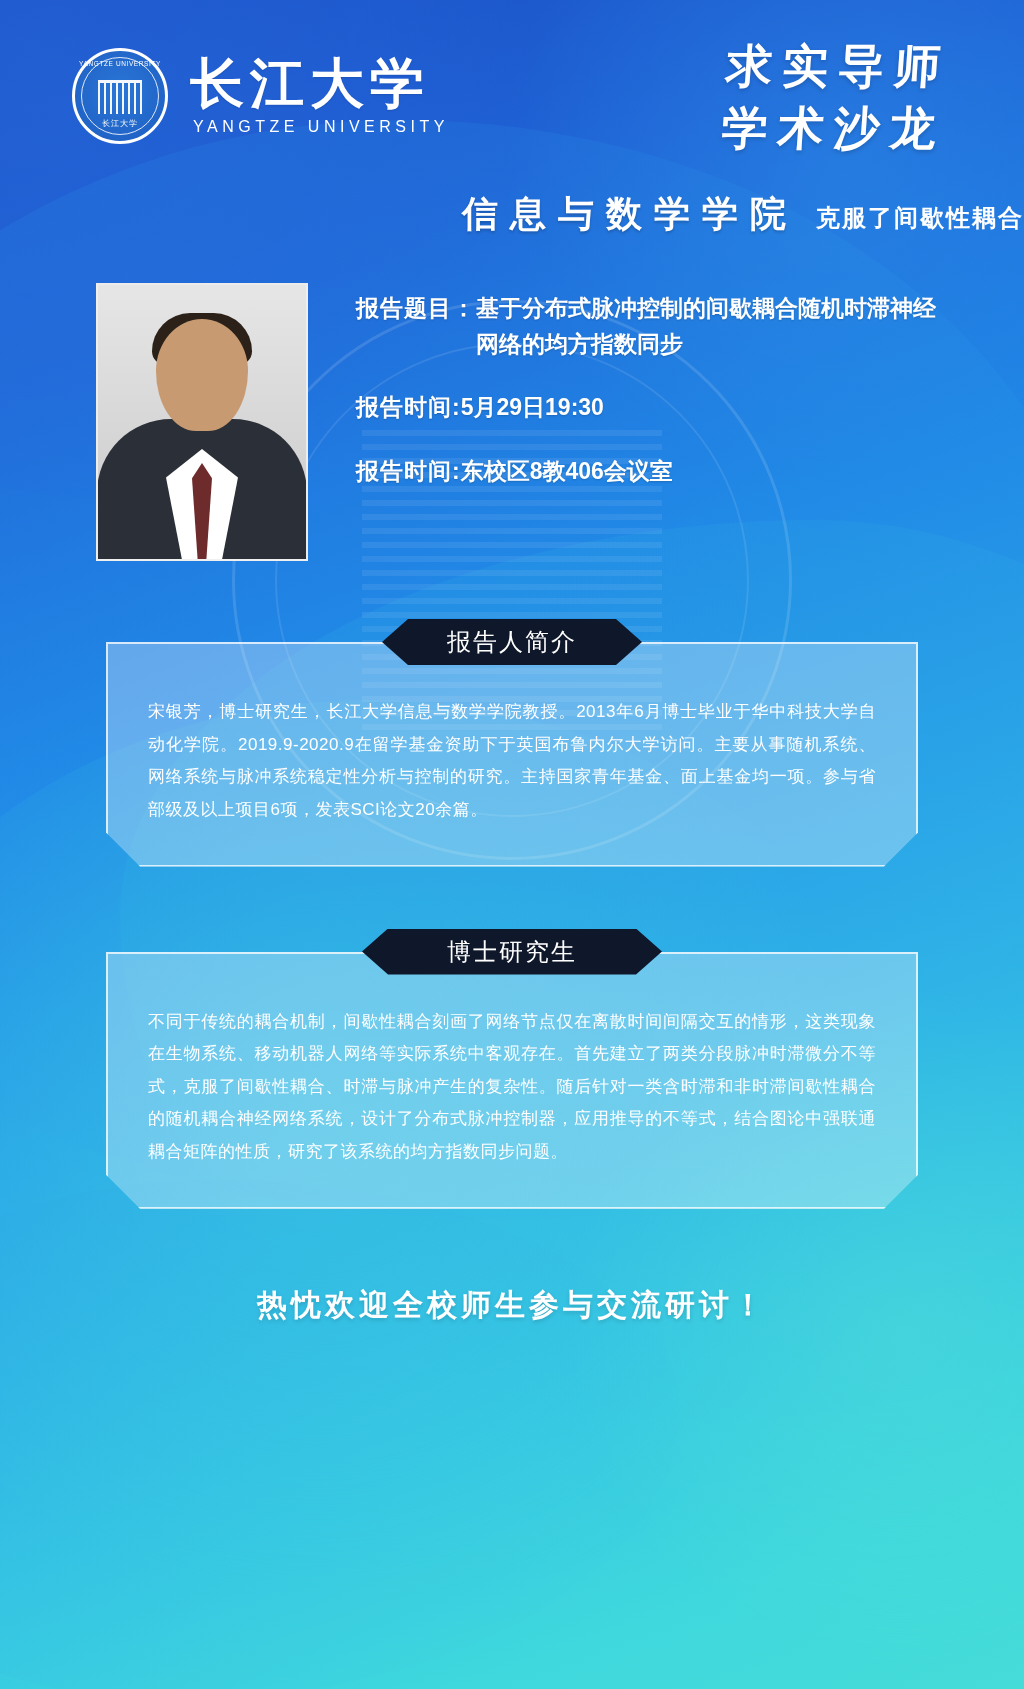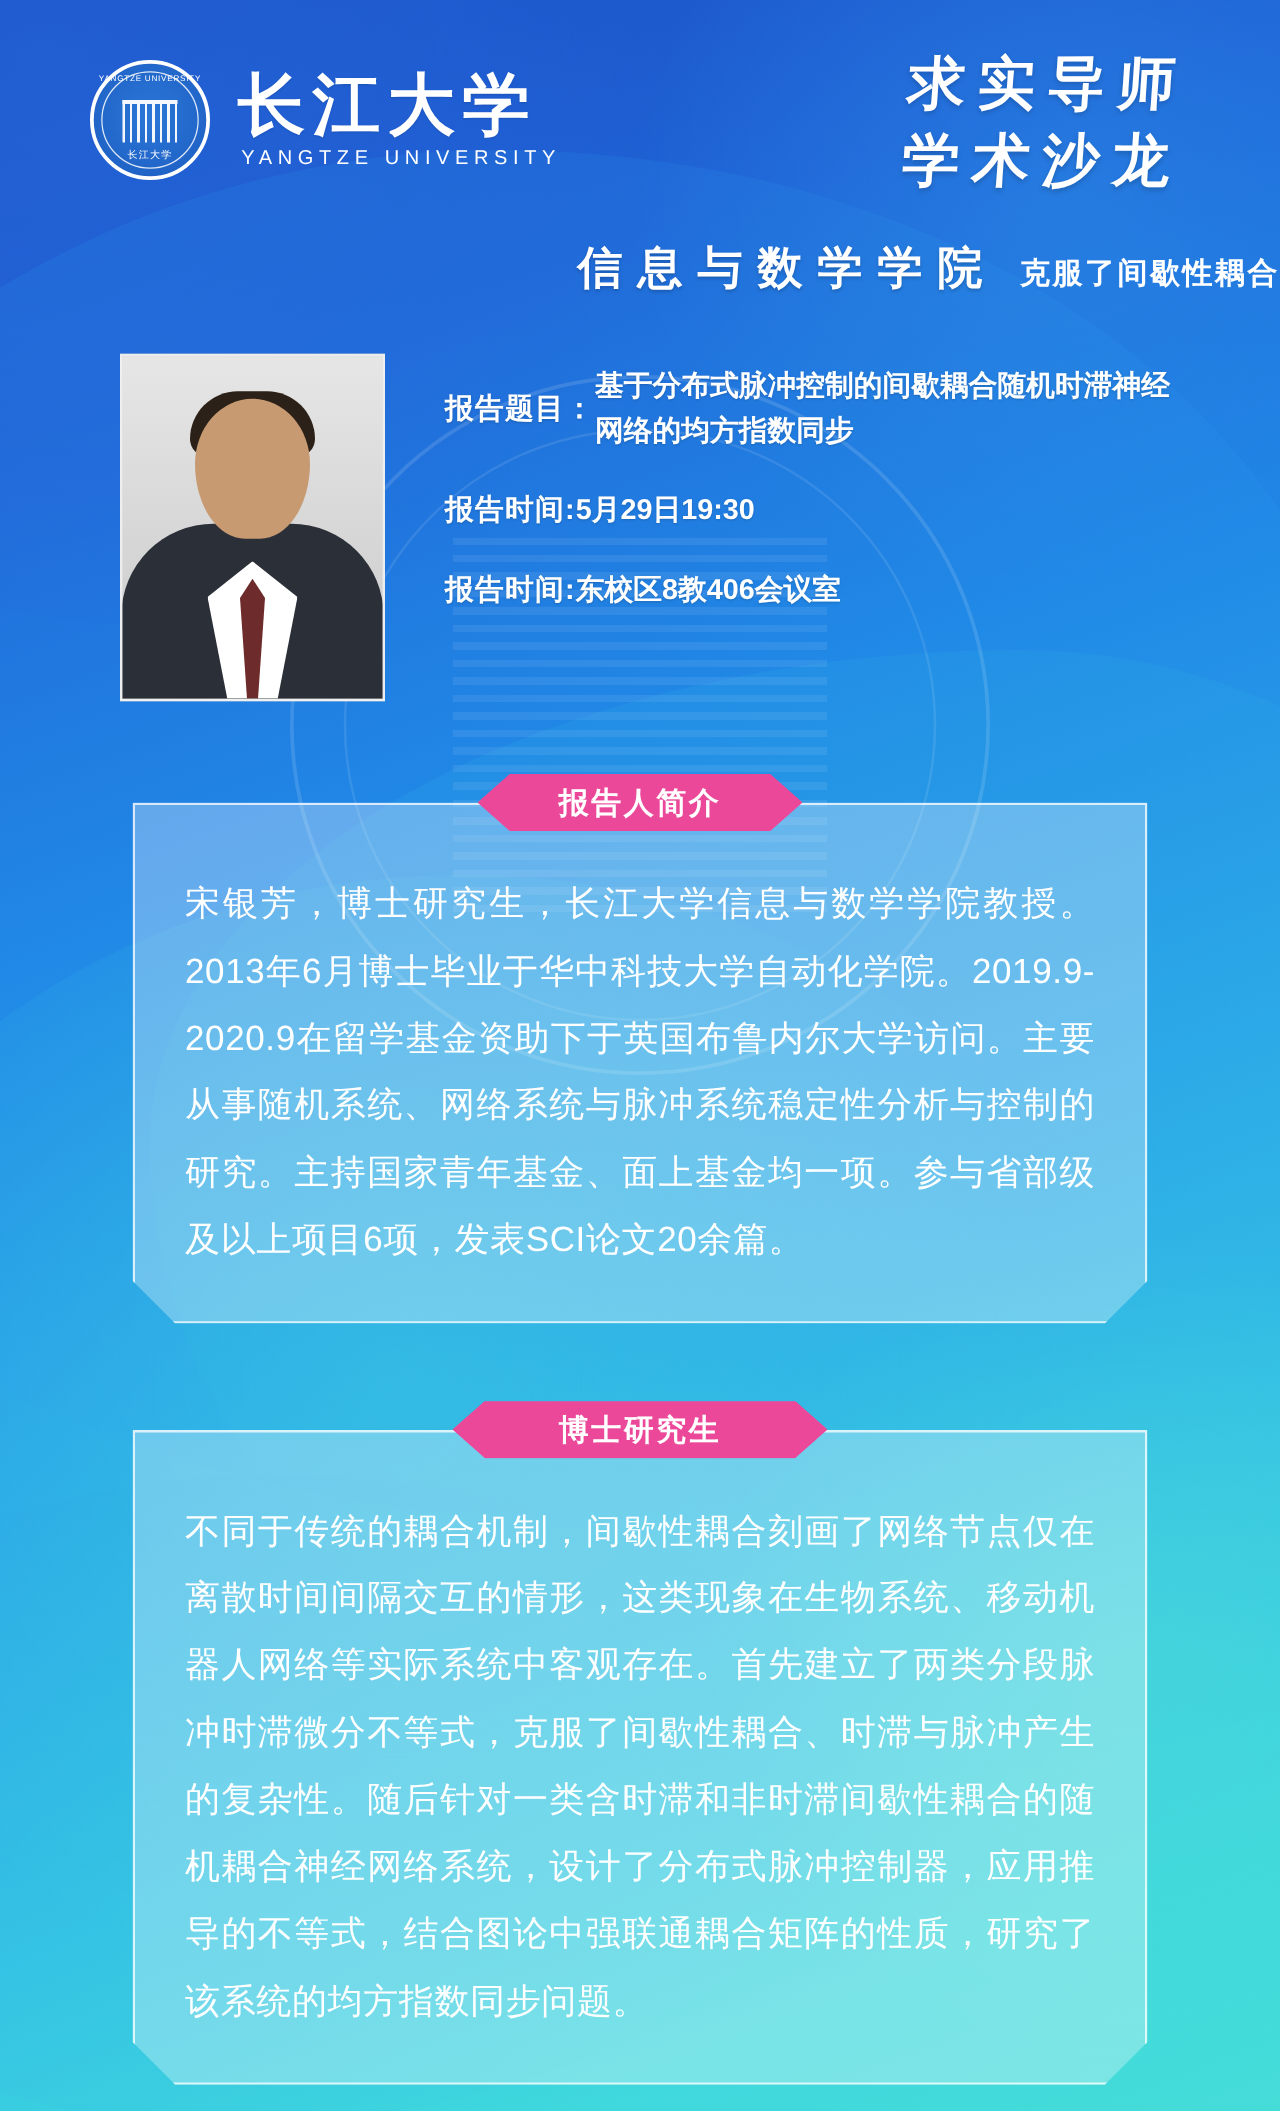--- a/index.html
+++ b/index.html
@@ -261,54 +261,53 @@
     color: #ffffff;
     padding-top: 8px;
   }
   .info-line {
     display: flex;
     font-size: 23px;
     font-weight: 700;
     line-height: 1.55;
     margin-bottom: 14px;
     text-shadow: 0 1px 2px rgba(0,0,0,.18);
-    align-items: center;
   }
   .info-label { flex: 0 0 auto; letter-spacing: 1px; }
   .info-value { flex: 1 1 auto; max-width: 470px; }
   .info-line.spaced { margin-top: 28px; }
 
   
   .section-header {
     position: relative;
     margin: 0 auto;
     width: 260px;
     height: 46px;
-    background: #ec4899;
+    background: #0f172a;
     color: #ffffff;
     font-size: 24px;
-    font-weight: 700;
+    font-weight: 400;
     letter-spacing: 2px;
     display: flex;
     align-items: center;
     justify-content: center;
     clip-path: polygon(26px 0, calc(100% - 26px) 0, 100% 50%, calc(100% - 26px) 100%, 26px 100%, 0 50%);
     z-index: 6;
   }
   .section-header.wide { width: 300px; }
 
   .panel {
     position: relative;
     margin: -23px auto 0;
     width: 812px;
     background: rgba(255,255,255,.30);
     border: 2px solid rgba(255,255,255,.75);
     color: #ffffff;
     padding: 52px 40px 38px;
-    font-size: 28px;
+    font-size: 17px;
     line-height: 1.92;
     letter-spacing: .5px;
     text-align: justify;
     clip-path: polygon(0 0, 100% 0, 100% calc(100% - 34px), calc(100% - 34px) 100%, 34px 100%, 0 calc(100% - 34px));
   }
   .panel-speaker { margin-top: -23px; }
   .section-block { margin-top: 58px; }
   .section-block.second { margin-top: 62px; }
 
   .footer {

